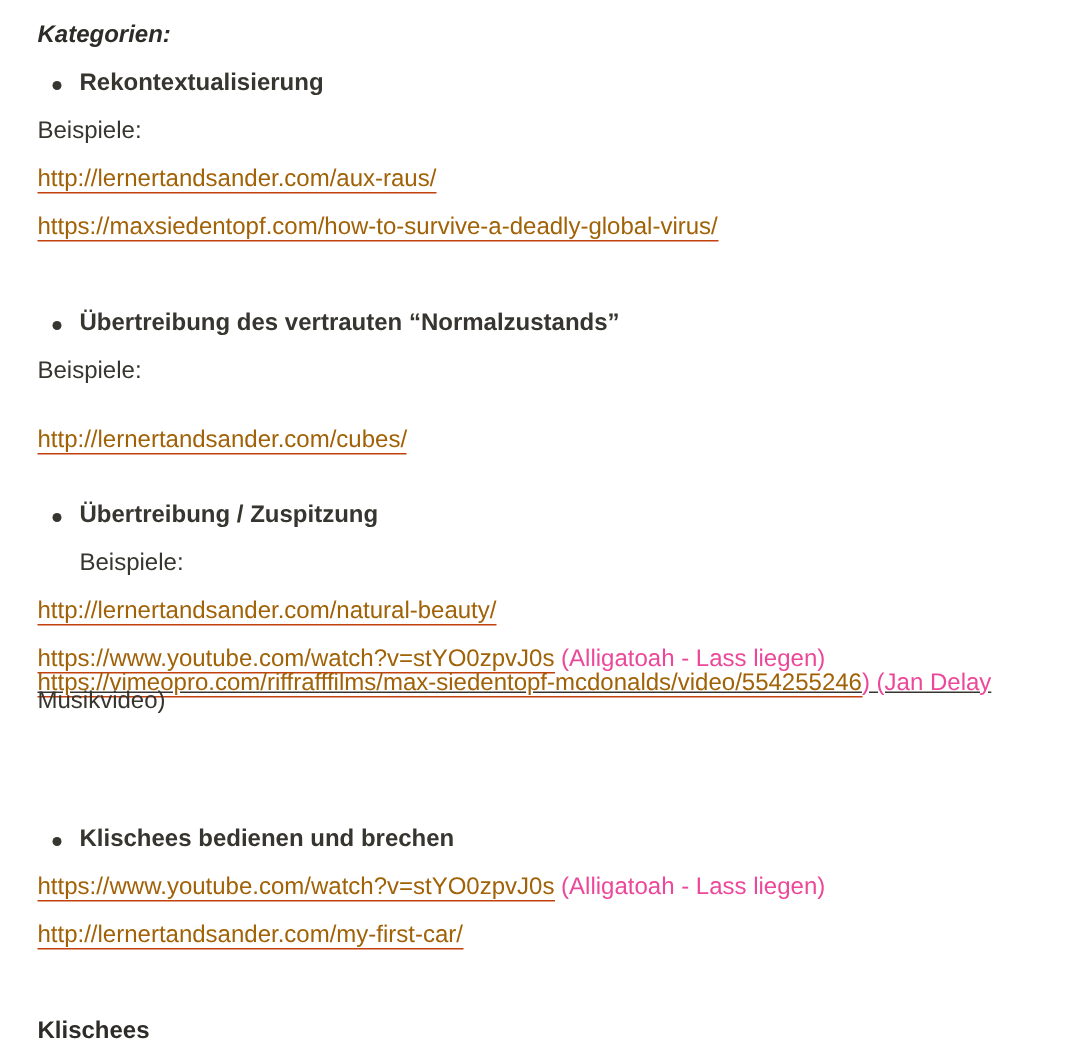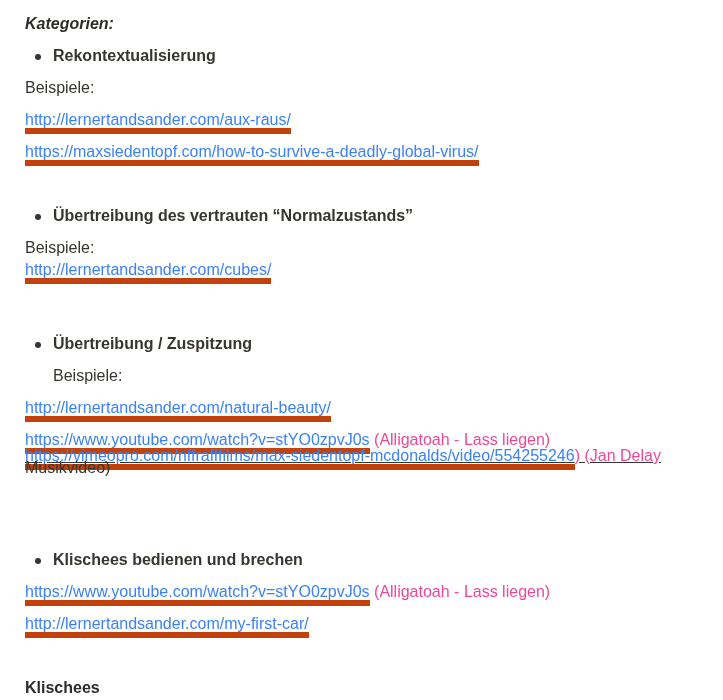--- a/index.html
+++ b/index.html
@@ -45,23 +45,23 @@
     }
     .bullet .text {
       position: absolute;
       left: 28px;
       font-weight: bold;
     }
     .indented {
       left: 53px;
     }
     a.link {
-      color: #3b82f6;
+      color: #a16207;
       text-decoration: none;
-      border-bottom: 6px solid #c2410c;
+      border-bottom: 1px solid #c2410c;
       padding-bottom: 0px;
     }
     .note {
       color: #ec4899;
     }
   </style>
 </head>
 <body>
 
 <div class="page">
@@ -78,21 +78,21 @@
   </div>
   <div class="line" style="top:140px;">
     <a class="link">https://maxsiedentopf.com/how-to-survive-a-deadly-global-virus/</a>
   </div>
 
   <div class="line bullet" style="top:204px;">
     <span class="dot"></span>
     <span class="text">Übertreibung des vertrauten “Normalzustands”</span>
   </div>
   <div class="line" style="top:236px;">Beispiele:</div>
-  <div class="line" style="top:258px;">
+  <div class="line" style="top:282px;">
     <a class="link">http://lernertandsander.com/cubes/</a>
   </div>
 
   <div class="line bullet" style="top:332px;">
     <span class="dot"></span>
     <span class="text">Übertreibung / Zuspitzung</span>
   </div>
   <div class="line indented" style="top:364px;">Beispiele:</div>
   <div class="line" style="top:396px;">
     <a class="link">http://lernertandsander.com/natural-beauty/</a>

